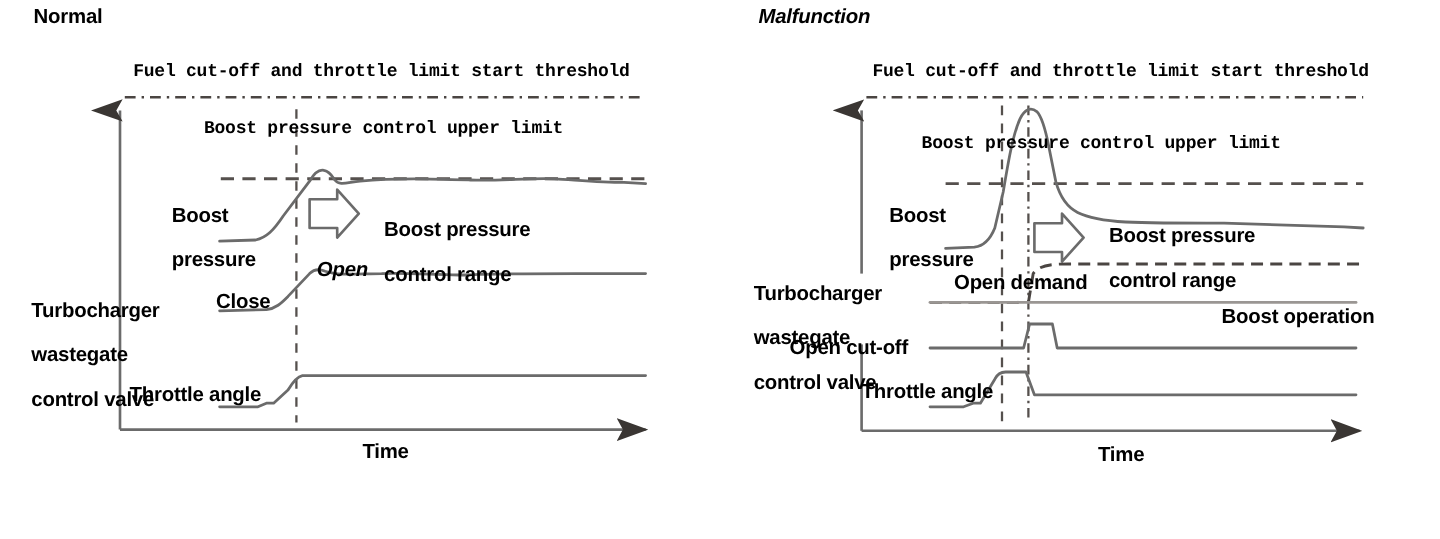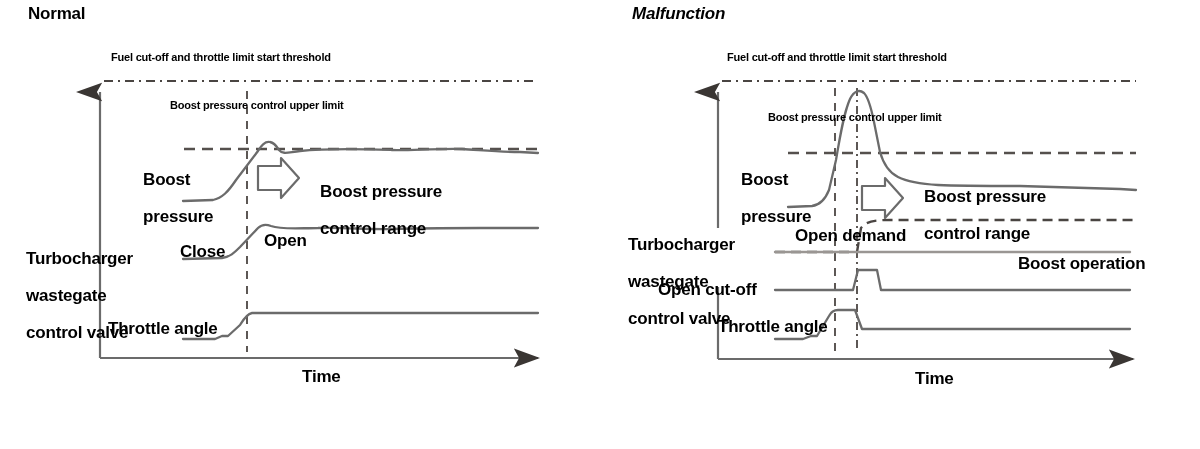--- a/index.html
+++ b/index.html
@@ -28,21 +28,21 @@
   }
   .lbl {
     position: absolute;
     color: #000000;
     font-weight: bold;
     white-space: pre;
     line-height: 1.08;
     letter-spacing: -0.2px;
   }
   .panel-title { font-size: 17px; font-weight: bold; }
-  .t16 { font-size: 11px; }
+  .t16 { font-size: 15px; font-family: Liberation Mono, monospace; }
   .t17 { font-size: 17px; }
   .t18 { font-size: 17px; }
 </style>
 </head>
 <body>
 
 <div class="stage">
 
   <svg class="diagram" viewBox="0 0 1200 449">
     <defs>
@@ -137,21 +137,21 @@
     <span>pressure</span>
   </div>
 
   <div class="lbl t17" style="left:302px; top:165px;">
     <span>Boost pressure</span><br>
     <span>control range</span>
   </div>
 
   <div class="lbl t17" style="left:180px; top:243px;">Close</div>
 
-  <div class="lbl t17" style="left:264px; top:232px;">Open</div>
+  <div class="lbl t17" style="left:264px; top:216px;font-style:italic;">Open</div>
 
   <div class="lbl t17" style="left:8px; top:232px;">
     <span>Turbocharger</span><br>
     <span>wastegate</span><br>
     <span>control valve</span>
   </div>
 
   <div class="lbl t17" style="left:108px; top:320px;">Throttle angle</div>
 
   <div class="lbl t18" style="left:302px; top:368px;">Time</div>

